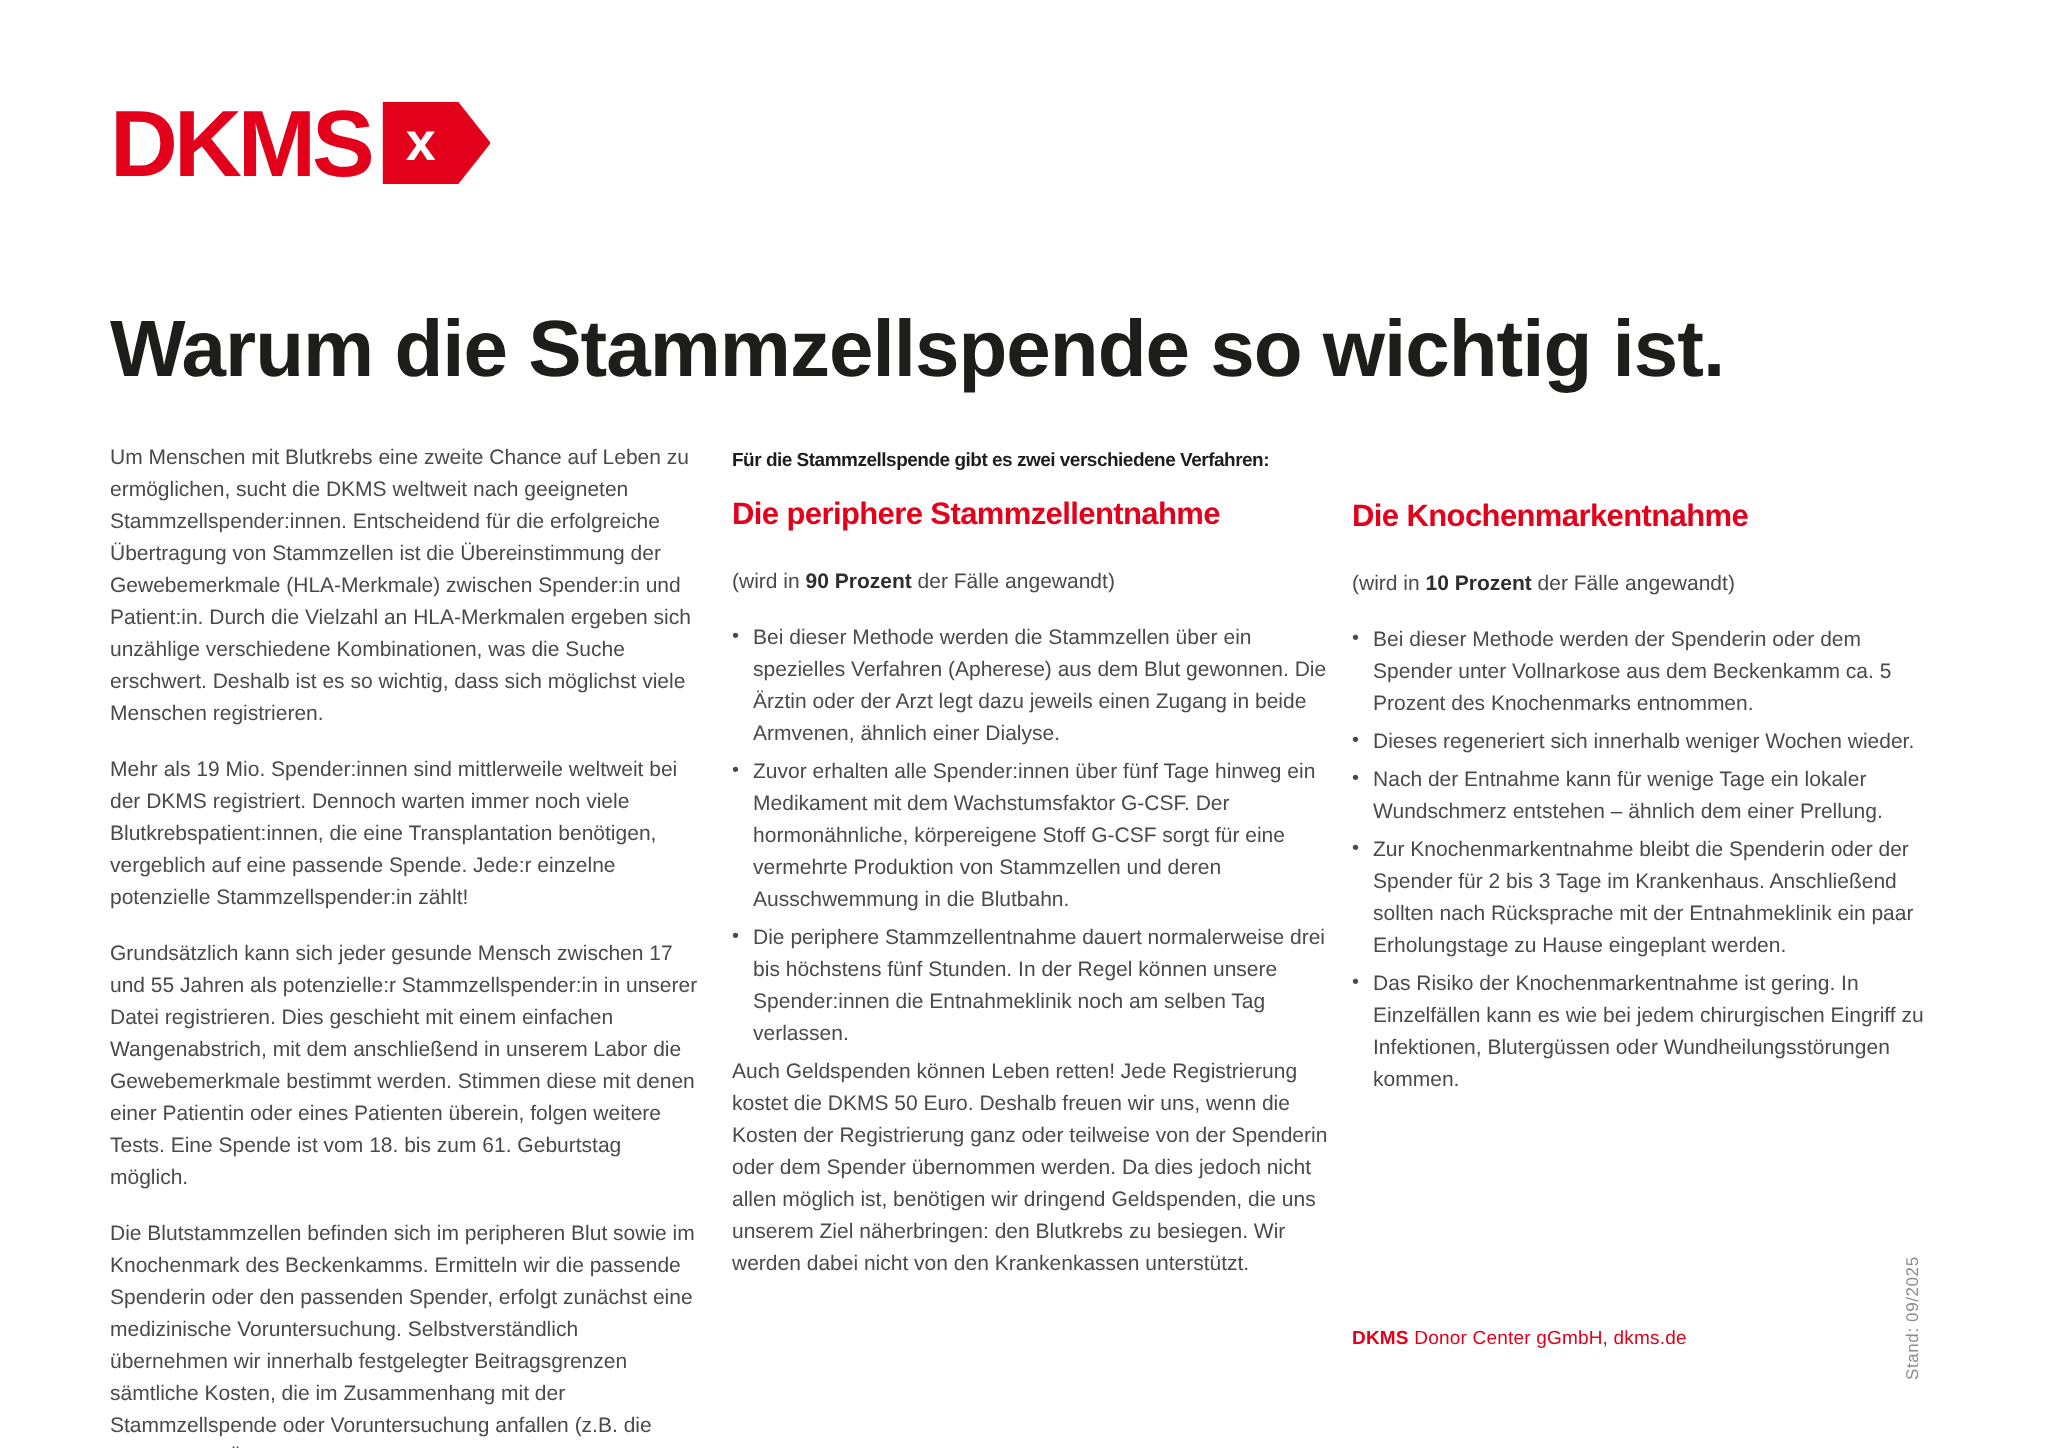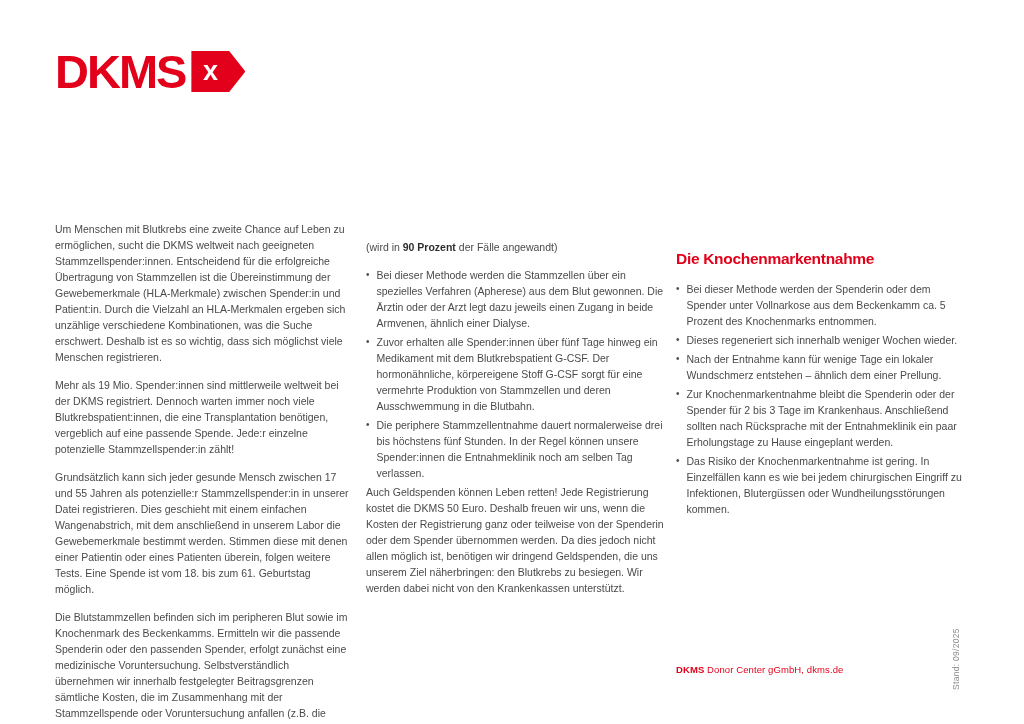--- a/index.html
+++ b/index.html
@@ -85,52 +85,56 @@
 
   <div class="logo">
     <div class="logo-row">
       <div class="logo-word">DKMS</div>
       <div class="logo-mark">
         <span>x</span>
       </div>
     </div>
   </div>
 
+  <h1 class="page-title">Warum die Stammzellspende so wichtig ist.</h1>
 
   <div class="col col-left">
     <p>Um Menschen mit Blutkrebs eine zweite Chance auf Leben zu ermöglichen, sucht die DKMS weltweit nach geeigneten Stammzellspender:innen. Entscheidend für die erfolgreiche Übertragung von Stammzellen ist die Übereinstimmung der Gewebemerkmale (HLA-Merkmale) zwischen Spender:in und Patient:in. Durch die Vielzahl an HLA-Merkmalen ergeben sich unzählige verschiedene Kombinationen, was die Suche erschwert. Deshalb ist es so wichtig, dass sich möglichst viele Menschen registrieren.</p>
     <p>Mehr als 19 Mio. Spender:innen sind mittlerweile weltweit bei der DKMS registriert. Dennoch warten immer noch viele Blutkrebspatient:innen, die eine Transplantation benötigen, vergeblich auf eine passende Spende. Jede:r einzelne potenzielle Stammzellspender:in zählt!</p>
     <p>Grundsätzlich kann sich jeder gesunde Mensch zwischen 17 und 55 Jahren als potenzielle:r Stammzellspender:in in unserer Datei registrieren. Dies geschieht mit einem einfachen Wangenabstrich, mit dem anschließend in unserem Labor die Gewebemerkmale bestimmt werden. Stimmen diese mit denen einer Patientin oder eines Patienten überein, folgen weitere Tests. Eine Spende ist vom 18. bis zum 61. Geburtstag möglich.</p>
     <p>Die Blutstammzellen befinden sich im peripheren Blut sowie im Knochenmark des Beckenkamms. Ermitteln wir die passende Spenderin oder den passenden Spender, erfolgt zunächst eine medizinische Voruntersuchung. Selbstverständlich übernehmen wir innerhalb festgelegter Beitragsgrenzen sämtliche Kosten, die im Zusammenhang mit der Stammzellspende oder Voruntersuchung anfallen (z.B. die Anreise und Übernachtung).</p>
   </div>
 
   <div class="col col-middle">
+    <div class="intro-bold">Für die Stammzellspende gibt es zwei verschiedene Verfahren:</div>
 
+    <h2 class="section-title">Die periphere Stammzellentnahme</h2>
     <div class="usage-note"><span>(wird in </span><b>90 Prozent</b><span> der Fälle angewandt)</span></div>
 
     <div class="bullets">
       <div class="bullet">
         <span class="dot">•</span>
         <span class="txt">Bei dieser Methode werden die Stammzellen über ein spezielles Verfahren (Apherese) aus dem Blut gewonnen. Die Ärztin oder der Arzt legt dazu jeweils einen Zugang in beide Armvenen, ähnlich einer Dialyse.</span>
       </div>
       <div class="bullet">
         <span class="dot">•</span>
-        <span class="txt">Zuvor erhalten alle Spender:innen über fünf Tage hinweg ein Medikament mit dem Blutkrebspatient G-CSF. Der hormonähnliche, körpereigene Stoff G-CSF sorgt für eine vermehrte Produktion von Stammzellen und deren Ausschwemmung in die Blutbahn.</span>
+        <span class="txt">Zuvor erhalten alle Spender:innen über fünf Tage hinweg ein Medikament mit dem Wachstumsfaktor G-CSF. Der hormonähnliche, körpereigene Stoff G-CSF sorgt für eine vermehrte Produktion von Stammzellen und deren Ausschwemmung in die Blutbahn.</span>
       </div>
       <div class="bullet">
         <span class="dot">•</span>
         <span class="txt">Die periphere Stammzellentnahme dauert normalerweise drei bis höchstens fünf Stunden. In der Regel können unsere Spender:innen die Entnahmeklinik noch am selben Tag verlassen.</span>
       </div>
     </div>
 
     <p class="closing">Auch Geldspenden können Leben retten! Jede Registrierung kostet die DKMS 50 Euro. Deshalb freuen wir uns, wenn die Kosten der Registrierung ganz oder teilweise von der Spenderin oder dem Spender übernommen werden. Da dies jedoch nicht allen möglich ist, benötigen wir dringend Geldspenden, die uns unserem Ziel näherbringen: den Blutkrebs zu besiegen. Wir werden dabei nicht von den Krankenkassen unterstützt.</p>
   </div>
 
   <div class="col col-right">
     <h2 class="section-title">Die Knochenmarkentnahme</h2>
+    <div class="usage-note"><span>(wird in </span><b>10 Prozent</b><span> der Fälle angewandt)</span></div>
 
     <div class="bullets">
       <div class="bullet">
         <span class="dot">•</span>
         <span class="txt">Bei dieser Methode werden der Spenderin oder dem Spender unter Vollnarkose aus dem Beckenkamm ca. 5 Prozent des Knochenmarks entnommen.</span>
       </div>
       <div class="bullet">
         <span class="dot">•</span>
         <span class="txt">Dieses regeneriert sich innerhalb weniger Wochen wieder.</span>
       </div>

